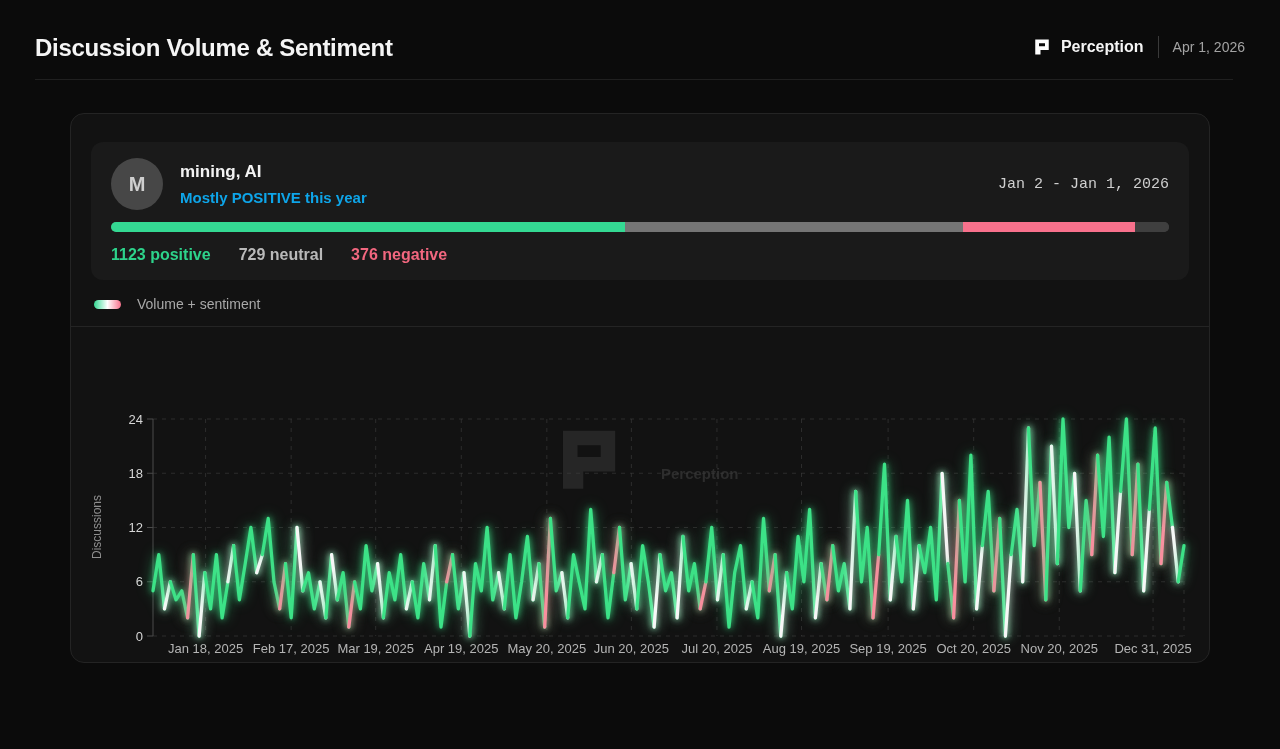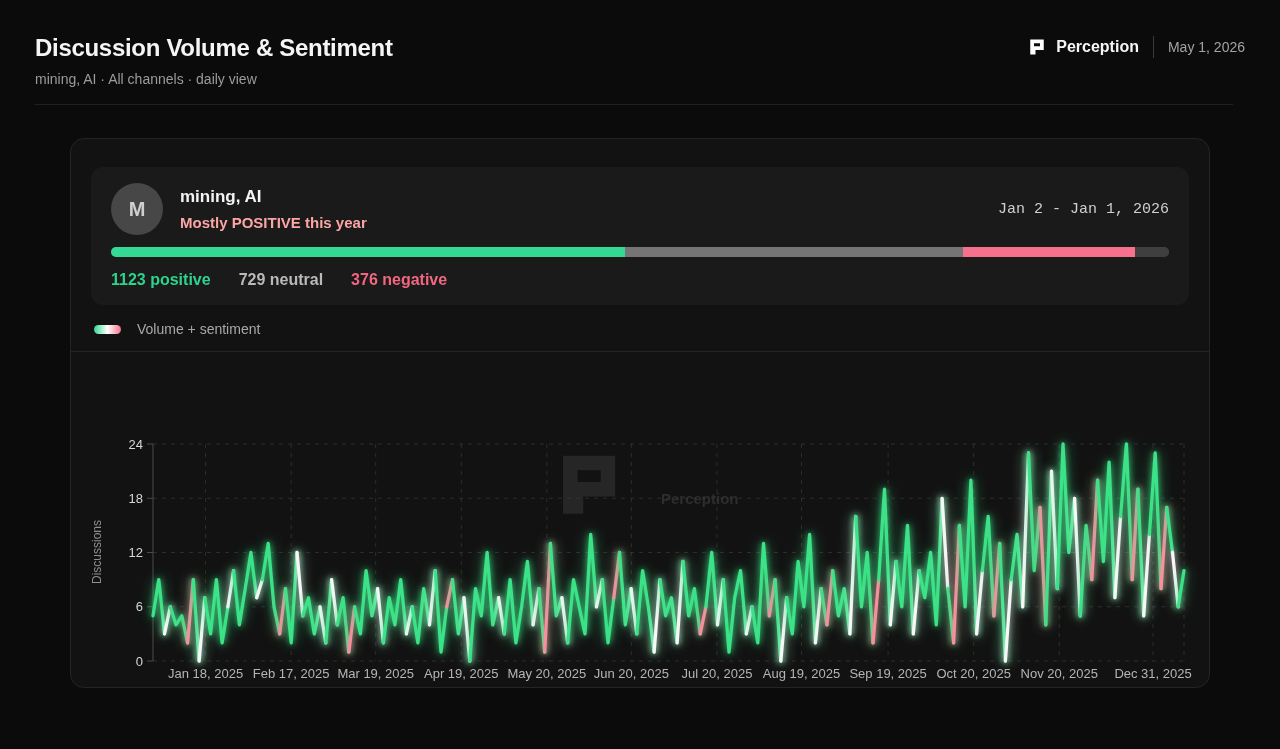--- a/index.html
+++ b/index.html
@@ -84,40 +84,39 @@
   .run { fill:none; stroke-width:3.3; stroke-linecap:round; stroke-linejoin:round; }
   .run0 { stroke:#3ce287; filter:drop-shadow(0 0 3px rgba(60,226,135,.85)) drop-shadow(0 0 7px rgba(60,226,135,.45)); }
   .run1 { stroke:#f7f7f7; filter:drop-shadow(0 0 3px rgba(255,255,255,.7)) drop-shadow(0 0 7px rgba(255,255,255,.35)); }
   .run2 { stroke:#f98e9e; filter:drop-shadow(0 0 3px rgba(249,142,158,.8)) drop-shadow(0 0 7px rgba(249,142,158,.4)); }
 </style>
 </head>
 <body>
 
 <div class="page-header">
   <h1 class="page-title">Discussion Volume &amp; Sentiment</h1>
-  <div class="page-subtitle">mining, AI · All channels · daily view</div>
   <div class="header-right">
     <svg class="brand-logo" viewBox="0 0 24 24">
       <path d="M3 2h18v14H10v6H3z M8 7h8v4H8z" fill="#ffffff" fill-rule="evenodd"></path>
     </svg>
     <span class="brand-name">Perception</span>
     <span class="header-divider"></span>
-    <span class="header-date">May 1, 2026</span>
+    <span class="header-date">Apr 1, 2026</span>
   </div>
   <hr class="header-rule">
 </div>
 
 <div class="report-card">
 
   <div class="summary-card">
     <div class="summary-top">
       <div class="avatar">M</div>
       <div class="summary-titles">
         <div class="entity-name">mining, AI</div>
-        <div class="entity-status" style="color: #fca5a5; text-align: center;">Mostly POSITIVE this year</div>
+        <div class="entity-status" style="color: #0ea5e9; text-align: center;">Mostly POSITIVE this year</div>
       </div>
       <div class="summary-range">Jan 2 - Jan 1, 2026</div>
     </div>
     <div class="sentiment-bar">
         <div style="width: 48.6%; background: rgb(52, 217, 147);"></div>
         <div style="width: 31.9%; background: rgb(117, 117, 117);"></div>
         <div style="width: 16.3%; background: rgb(248, 113, 140);"></div>
         <div style="width: 3.2%; background: rgb(63, 63, 63);"></div>
       </div>
     <div class="stats-row">

